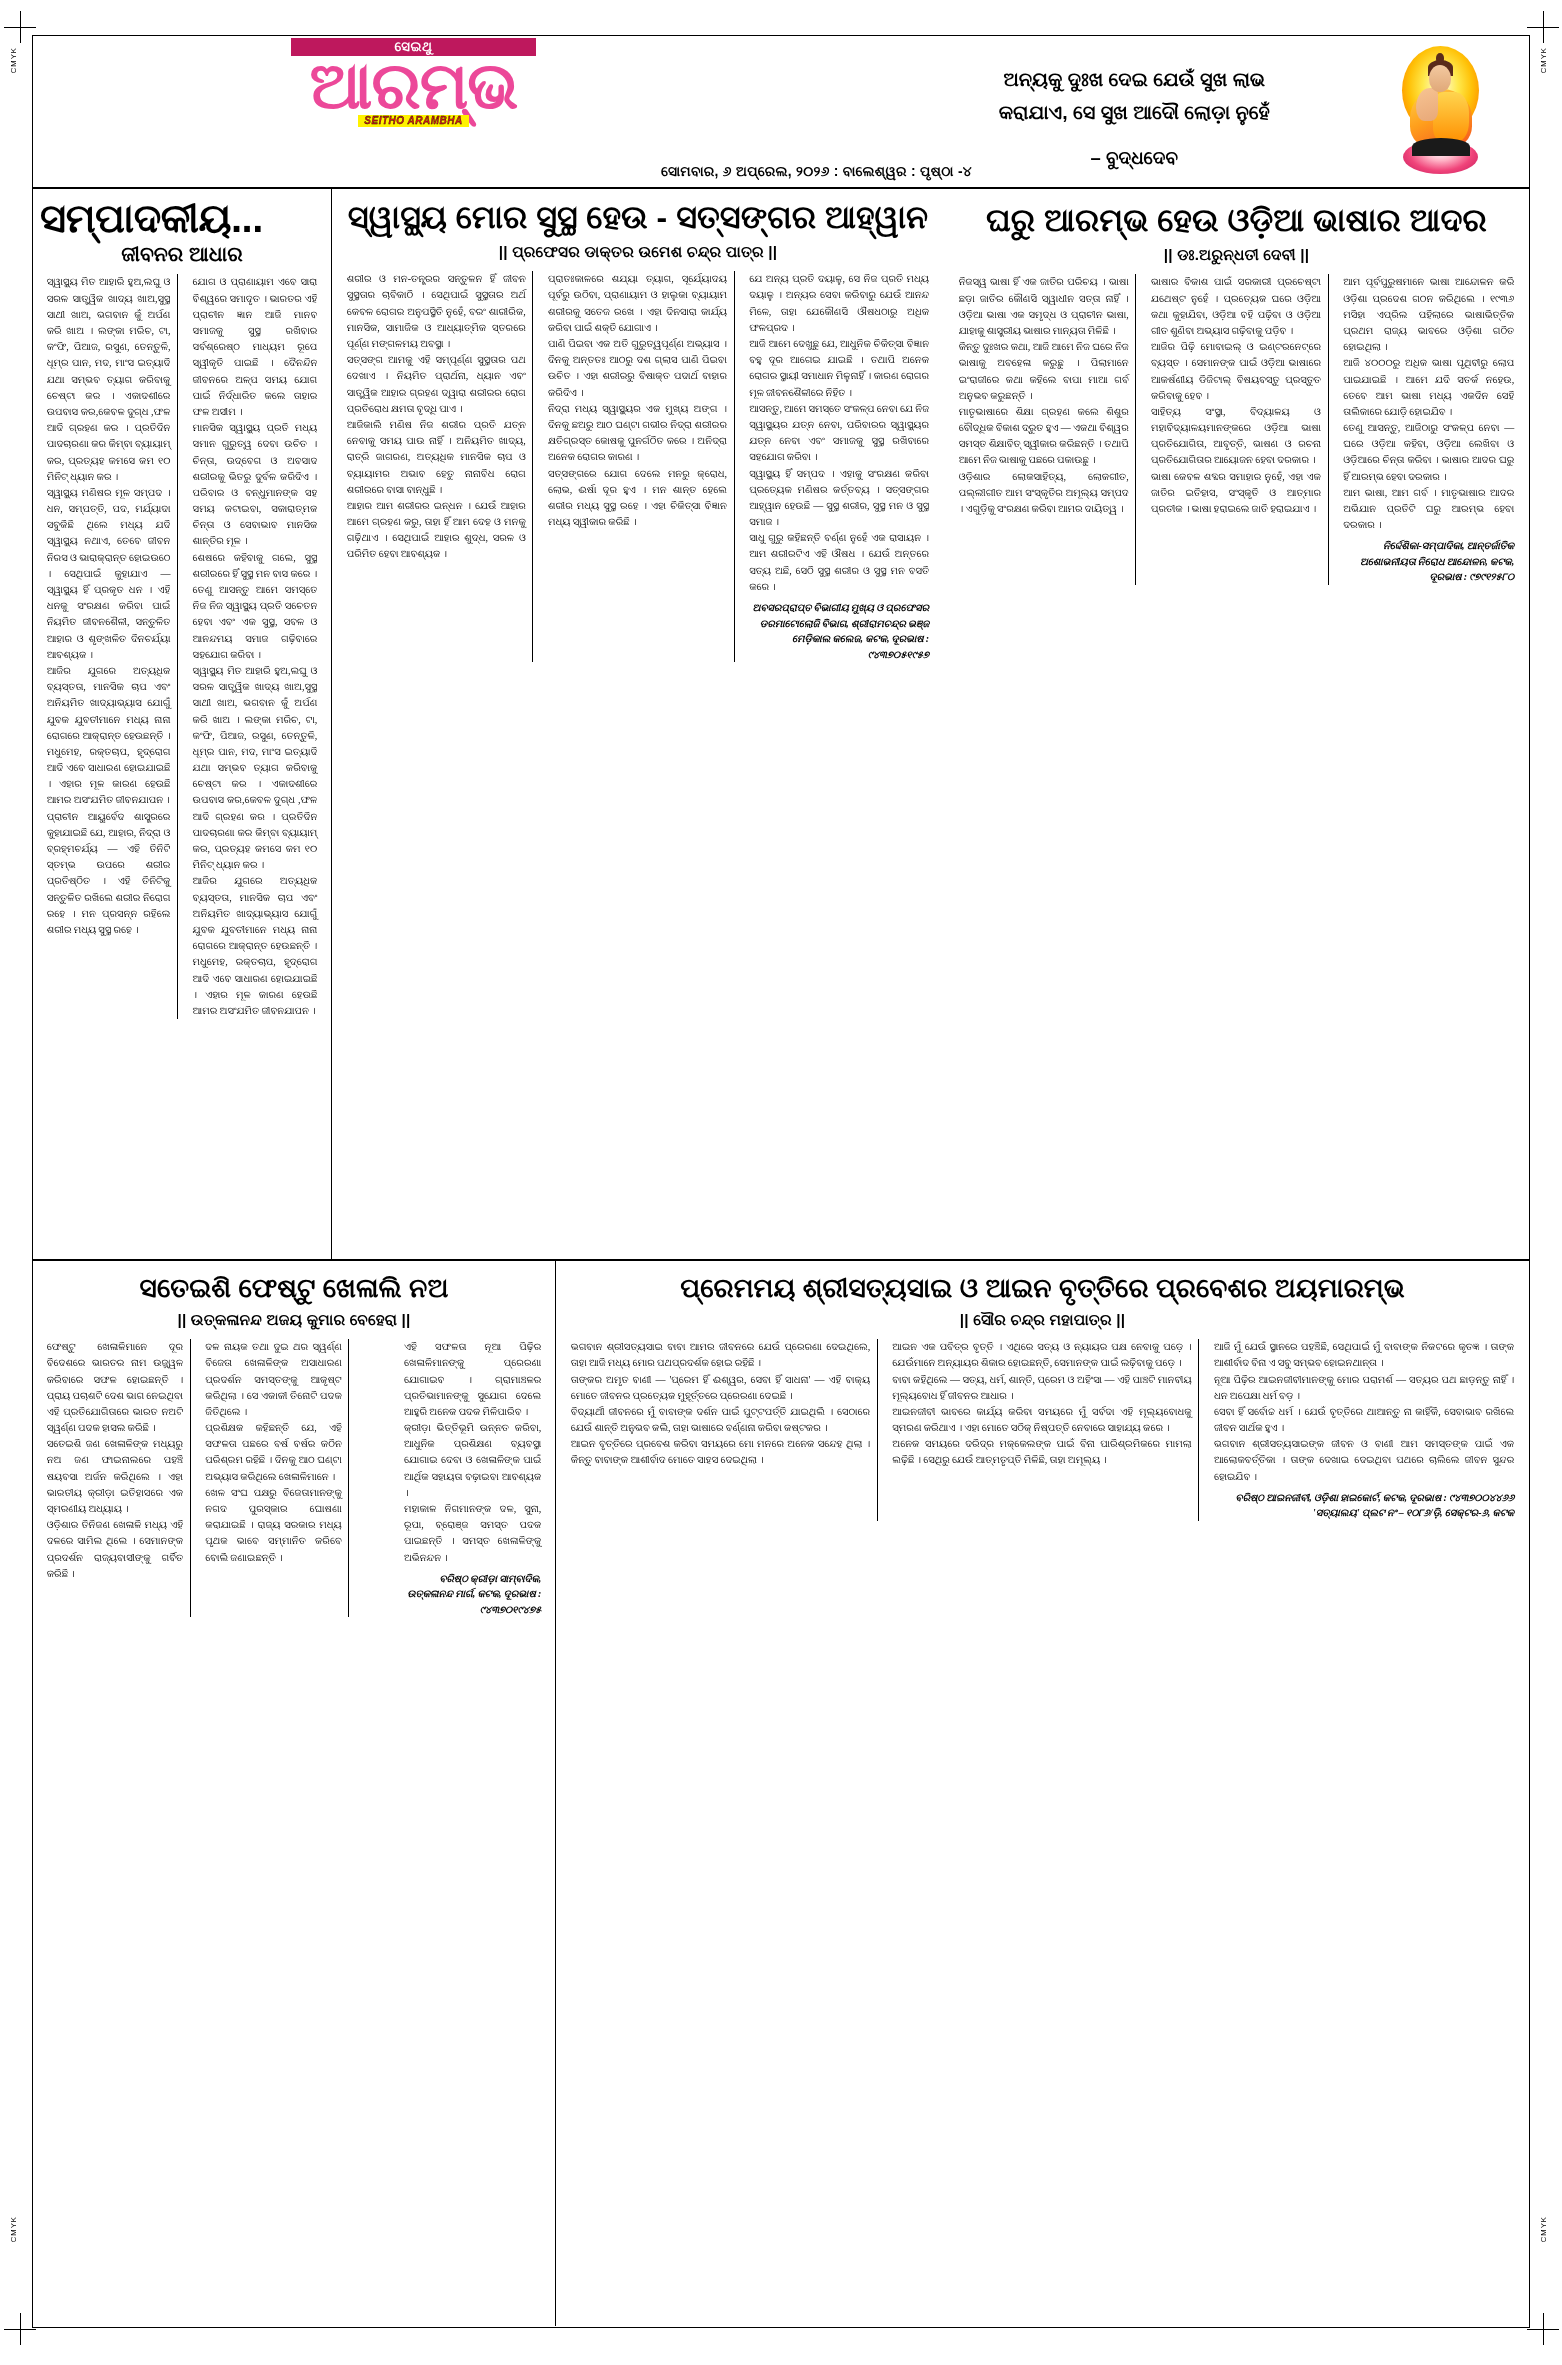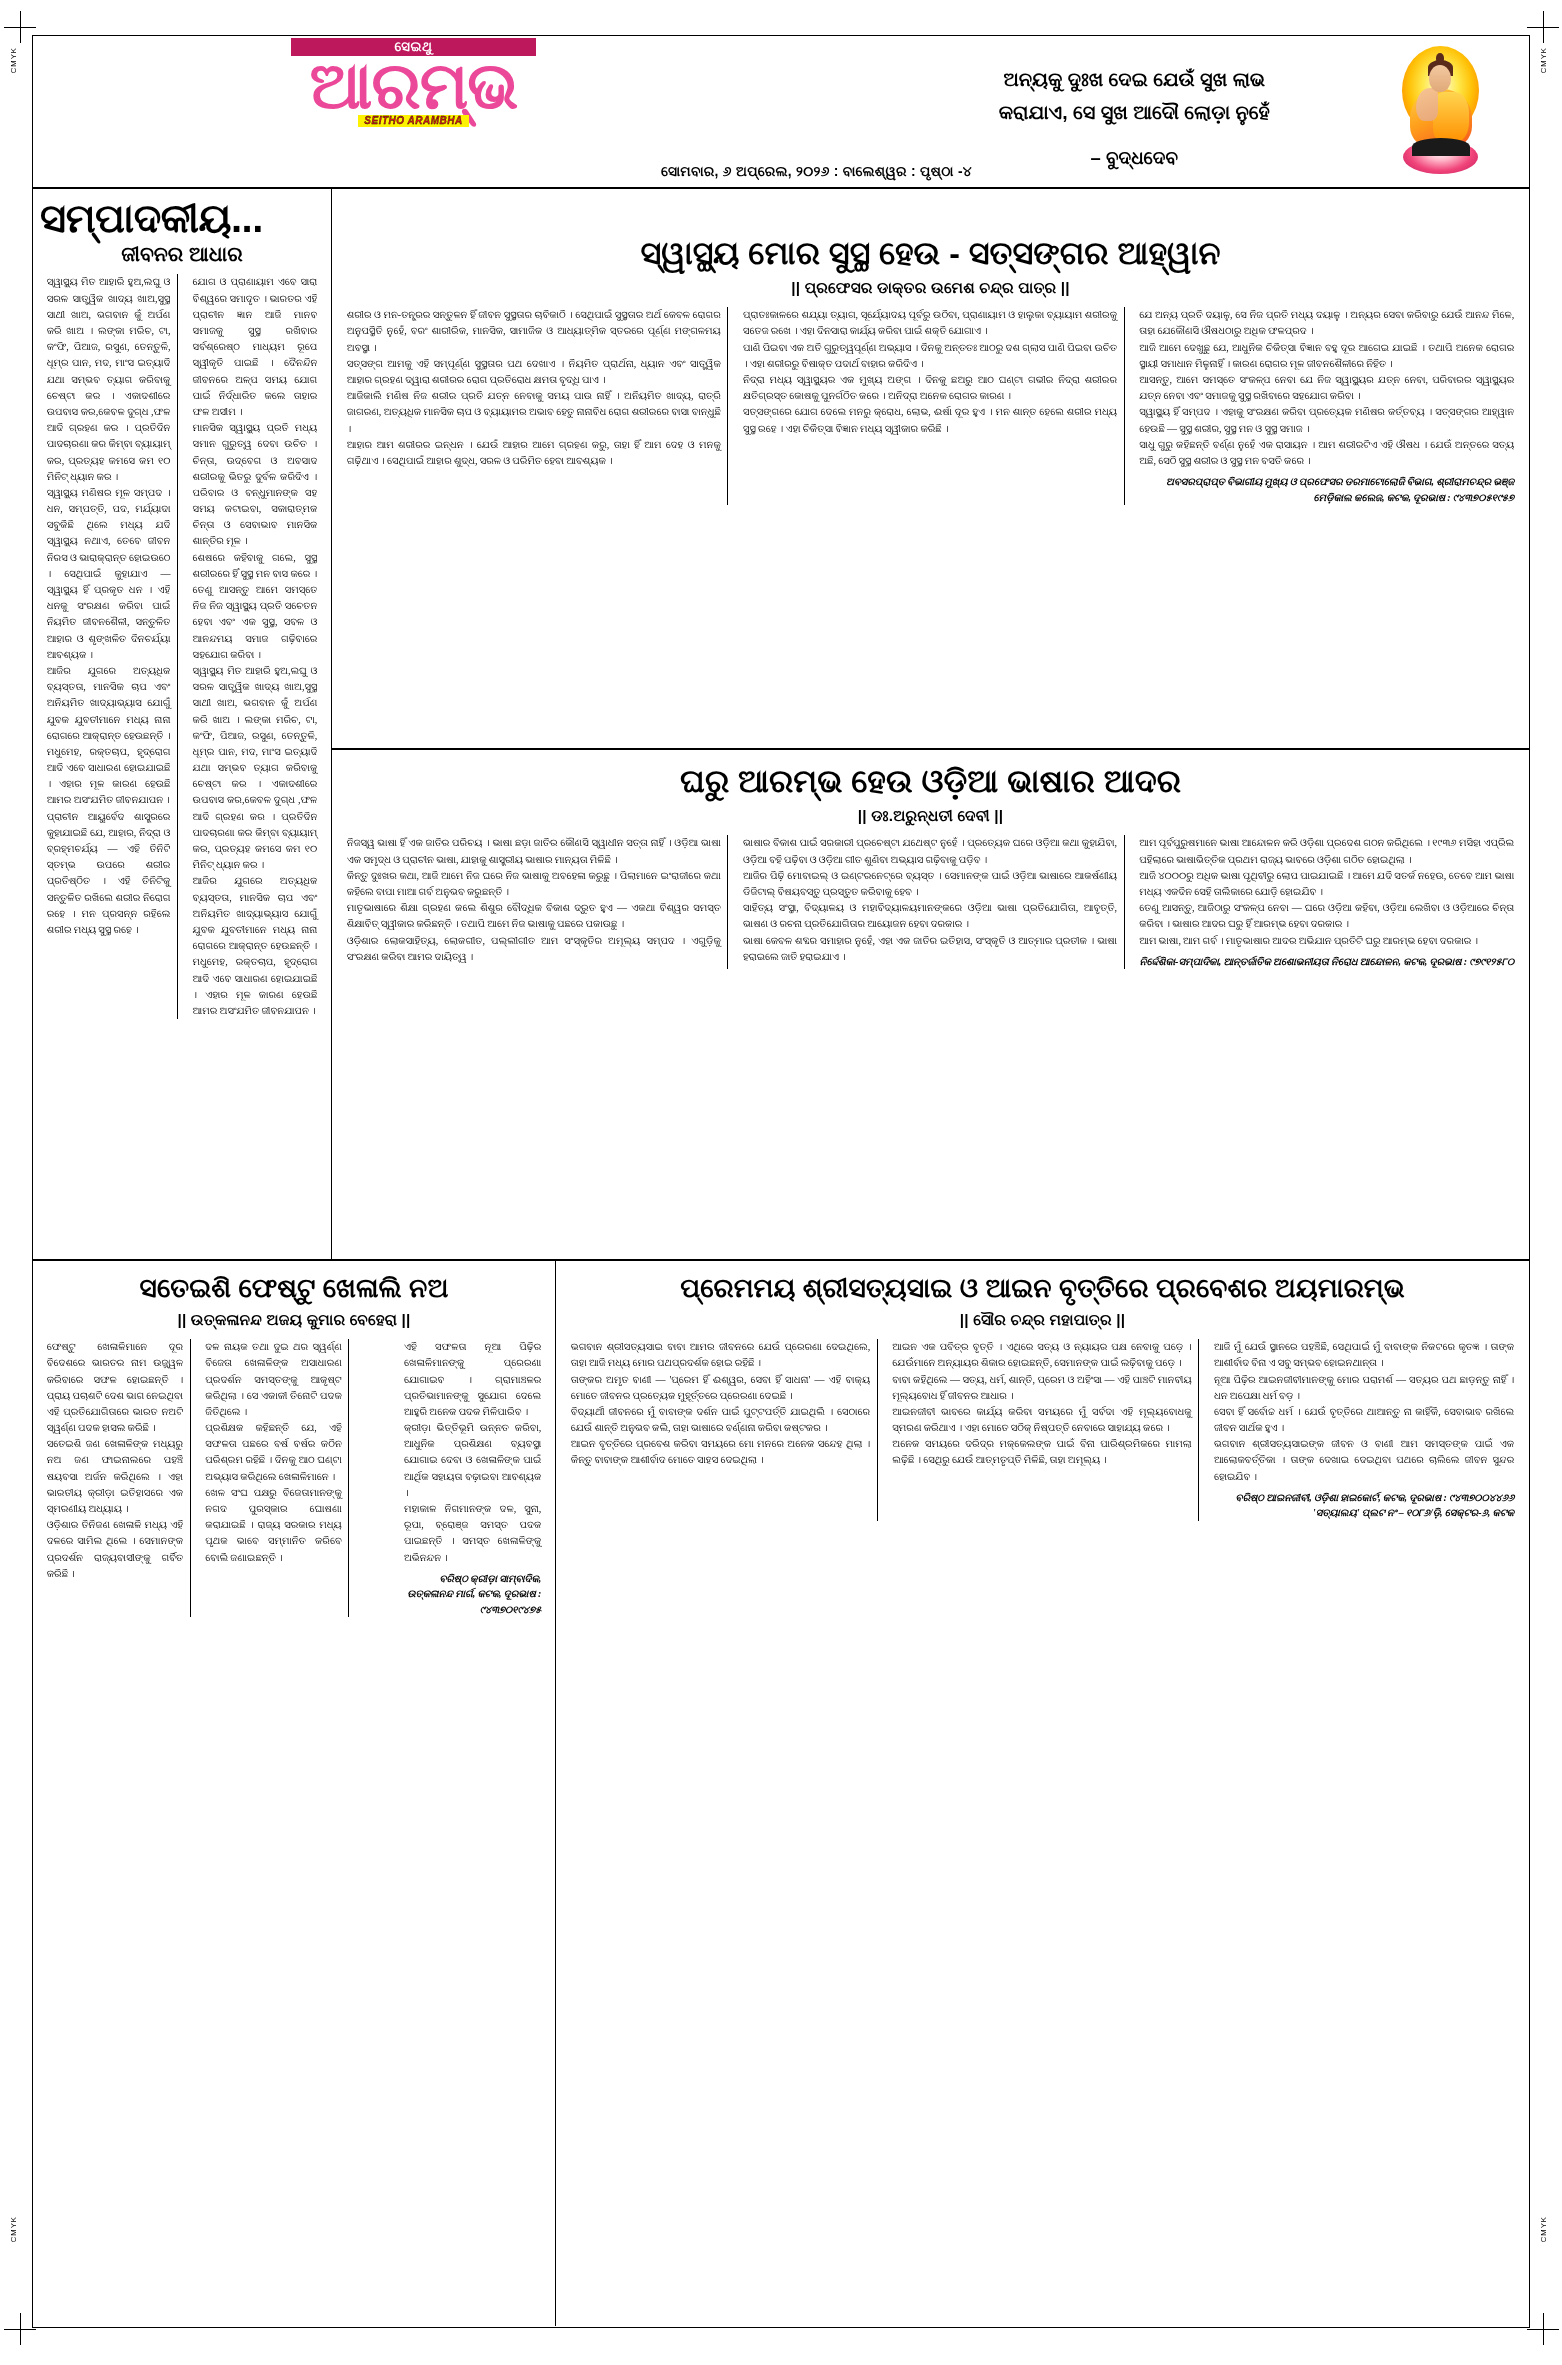--- a/index.html
+++ b/index.html
@@ -197,21 +197,21 @@
         <div class="col" style="width:50%;">
           <p>ଯୋଗ ଓ ପ୍ରାଣାୟାମ ଏବେ ସାରା ବିଶ୍ୱରେ ସମାଦୃତ । ଭାରତର ଏହି ପ୍ରାଚୀନ ଜ୍ଞାନ ଆଜି ମାନବ ସମାଜକୁ ସୁସ୍ଥ ରଖିବାର ସର୍ବଶ୍ରେଷ୍ଠ ମାଧ୍ୟମ ରୂପେ ସ୍ୱୀକୃତି ପାଇଛି । ଦୈନନ୍ଦିନ ଜୀବନରେ ଅଳ୍ପ ସମୟ ଯୋଗ ପାଇଁ ନିର୍ଦ୍ଧାରିତ କଲେ ତାହାର ଫଳ ଅସୀମ ।</p>
           <p>ମାନସିକ ସ୍ୱାସ୍ଥ୍ୟ ପ୍ରତି ମଧ୍ୟ ସମାନ ଗୁରୁତ୍ୱ ଦେବା ଉଚିତ । ଚିନ୍ତା, ଉଦ୍‌ବେଗ ଓ ଅବସାଦ ଶରୀରକୁ ଭିତରୁ ଦୁର୍ବଳ କରିଦିଏ । ପରିବାର ଓ ବନ୍ଧୁମାନଙ୍କ ସହ ସମୟ କଟାଇବା, ସକାରାତ୍ମକ ଚିନ୍ତା ଓ ସେବାଭାବ ମାନସିକ ଶାନ୍ତିର ମୂଳ ।</p>
           <p>ଶେଷରେ କହିବାକୁ ଗଲେ, ସୁସ୍ଥ ଶରୀରରେ ହିଁ ସୁସ୍ଥ ମନ ବାସ କରେ । ତେଣୁ ଆସନ୍ତୁ ଆମେ ସମସ୍ତେ ନିଜ ନିଜ ସ୍ୱାସ୍ଥ୍ୟ ପ୍ରତି ସଚେତନ ହେବା ଏବଂ ଏକ ସୁସ୍ଥ, ସବଳ ଓ ଆନନ୍ଦମୟ ସମାଜ ଗଢ଼ିବାରେ ସହଯୋଗ କରିବା ।</p>
           <p>ସ୍ୱାସ୍ଥ୍ୟ ମିତ ଆହାରି ହୁଅ,ଲଘୁ ଓ ସରଳ ସାତ୍ତ୍ୱିକ ଖାଦ୍ୟ ଖାଅ,ସୁସ୍ଥ ସାଥୀ ଖାଅ, ଭଗବାନ କୁଁ ଅର୍ପଣ କରି ଖାଅ । ଲଙ୍କା ମରିଚ, ଟା, କଂଫି, ପିଆଜ, ରସୁଣ, ତେନ୍ତୁଳି, ଧୂମ୍ର ପାନ, ମଦ, ମାଂସ ଇତ୍ୟାଦି ଯଥା ସମ୍ଭବ ତ୍ୟାଗ କରିବାକୁ ଚେଷ୍ଟା କର । ଏକାଦଶୀରେ ଉପବାସ କର,କେବଳ ଦୁଗ୍ଧ ,ଫଳ ଆଦି ଗ୍ରହଣ କର । ପ୍ରତିଦିନ ପାଦଚାରଣା କର କିମ୍ବା ବ୍ୟାୟାମ୍ କର, ପ୍ରତ୍ୟହ କମସେ କମ ୧୦ ମିନିଟ୍ ଧ୍ୟାନ କର ।</p>
           <p>ଆଜିର ଯୁଗରେ ଅତ୍ୟଧିକ ବ୍ୟସ୍ତତା, ମାନସିକ ଚାପ ଏବଂ ଅନିୟମିତ ଖାଦ୍ୟାଭ୍ୟାସ ଯୋଗୁଁ ଯୁବକ ଯୁବତୀମାନେ ମଧ୍ୟ ନାନା ରୋଗରେ ଆକ୍ରାନ୍ତ ହେଉଛନ୍ତି । ମଧୁମେହ, ରକ୍ତଚାପ, ହୃଦ୍‌ରୋଗ ଆଦି ଏବେ ସାଧାରଣ ହୋଇଯାଇଛି । ଏହାର ମୂଳ କାରଣ ହେଉଛି ଆମର ଅସଂଯମିତ ଜୀବନଯାପନ ।</p>
         </div>
       </div>
     </div>
 
-    <div style="flex:1 1 auto;display:flex;flex-direction:column;padding:0;box-sizing:border-box;margin-top:36px;">
+    <div style="flex:1 1 auto;display:flex;flex-direction:row;padding:0;box-sizing:border-box;">
 
       <div class="block" style="height:523px;padding-top:10.2px;overflow:hidden;">
         <div class="head-main head-big">ସ୍ୱାସ୍ଥ୍ୟ ମୋର ସୁସ୍ଥ ହେଉ - ସତ୍ସଙ୍ଗର ଆହ୍ୱାନ</div>
         <div class="head-sub">|| ପ୍ରଫେସର ଡାକ୍ତର ଉମେଶ ଚନ୍ଦ୍ର ପାତ୍ର ||</div>
         <div class="cols" style="margin-top:10.2px;">
           <div class="col" style="width:33.33%;">
             <p>ଶରୀର ଓ ମନ-ତନ୍ତ୍ରର ସନ୍ତୁଳନ ହିଁ ଜୀବନ ସୁସ୍ଥତାର ଚାବିକାଠି । ସେଥିପାଇଁ ସୁସ୍ଥତାର ଅର୍ଥ କେବଳ ରୋଗର ଅନୁପସ୍ଥିତି ନୁହେଁ, ବରଂ ଶାରୀରିକ, ମାନସିକ, ସାମାଜିକ ଓ ଆଧ୍ୟାତ୍ମିକ ସ୍ତରରେ ପୂର୍ଣ୍ଣ ମଙ୍ଗଳମୟ ଅବସ୍ଥା ।</p>
             <p>ସତ୍ସଙ୍ଗ ଆମକୁ ଏହି ସମ୍ପୂର୍ଣ୍ଣ ସୁସ୍ଥତାର ପଥ ଦେଖାଏ । ନିୟମିତ ପ୍ରାର୍ଥନା, ଧ୍ୟାନ ଏବଂ ସାତ୍ତ୍ୱିକ ଆହାର ଗ୍ରହଣ ଦ୍ୱାରା ଶରୀରର ରୋଗ ପ୍ରତିରୋଧ କ୍ଷମତା ବୃଦ୍ଧି ପାଏ ।</p>
             <p>ଆଜିକାଲି ମଣିଷ ନିଜ ଶରୀର ପ୍ରତି ଯତ୍ନ ନେବାକୁ ସମୟ ପାଉ ନାହିଁ । ଅନିୟମିତ ଖାଦ୍ୟ, ରାତ୍ରି ଜାଗରଣ, ଅତ୍ୟଧିକ ମାନସିକ ଚାପ ଓ ବ୍ୟାୟାମର ଅଭାବ ହେତୁ ନାନାବିଧ ରୋଗ ଶରୀରରେ ବାସା ବାନ୍ଧୁଛି ।</p>
             <p>ଆହାର ଆମ ଶରୀରର ଇନ୍ଧନ । ଯେଉଁ ଆହାର ଆମେ ଗ୍ରହଣ କରୁ, ତାହା ହିଁ ଆମ ଦେହ ଓ ମନକୁ ଗଢ଼ିଥାଏ । ସେଥିପାଇଁ ଆହାର ଶୁଦ୍ଧ, ସରଳ ଓ ପରିମିତ ହେବା ଆବଶ୍ୟକ ।</p>

